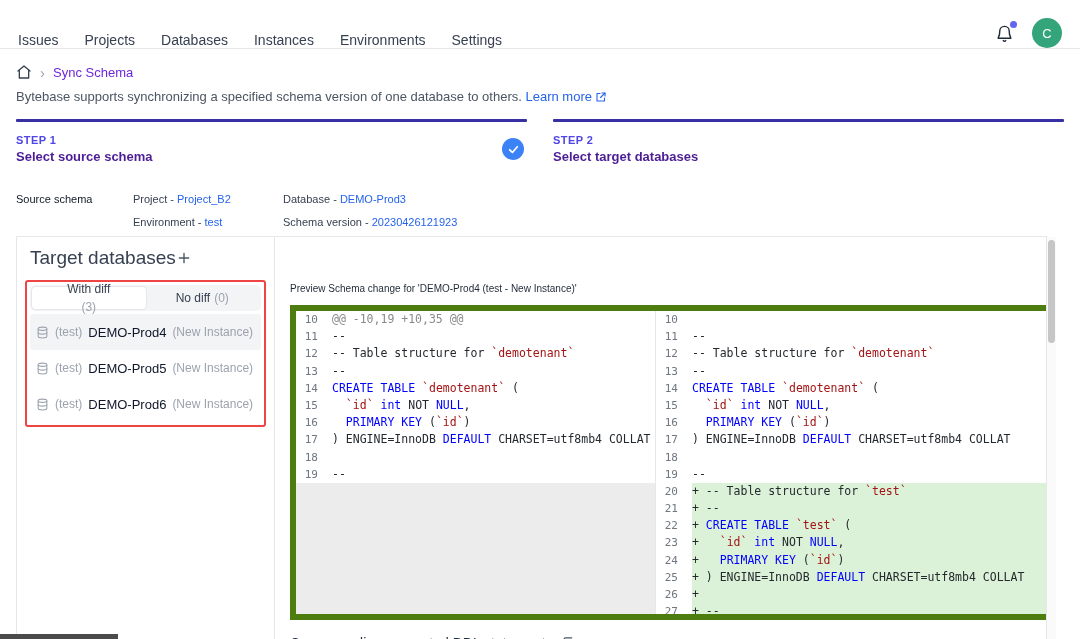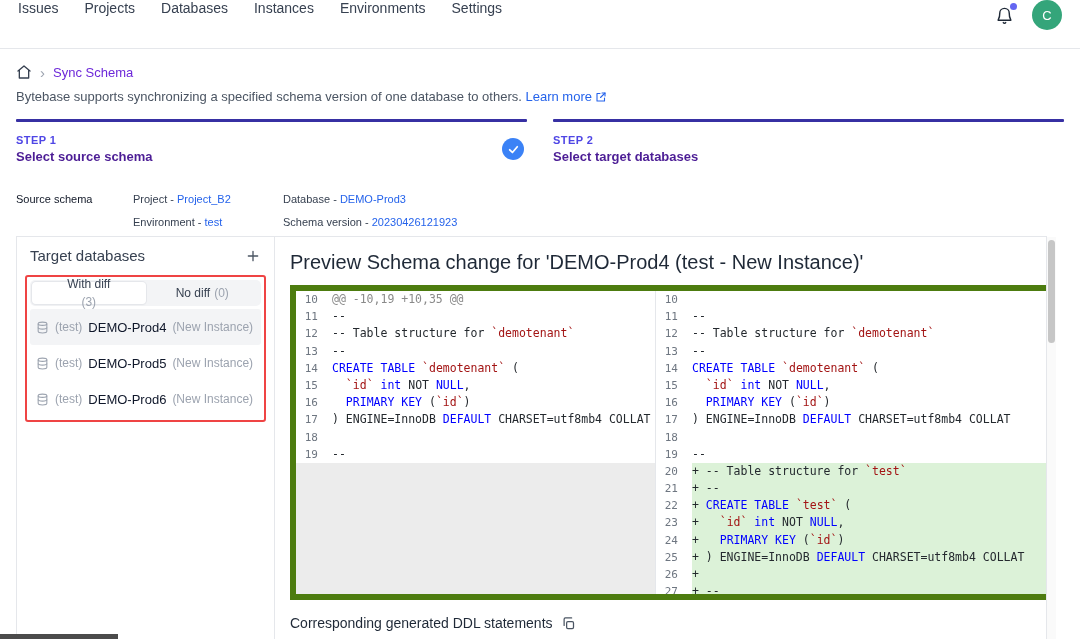--- a/index.html
+++ b/index.html
@@ -1,20 +1,20 @@
 <!DOCTYPE html>
 <html><head>
 <meta charset="utf-8">
 <style>
 *{box-sizing:border-box;margin:0;padding:0;}
 html,body{width:1080px;height:639px;}
 body{font-family:"Liberation Sans",sans-serif;background:#fff;color:#374151;overflow:hidden;position:relative;font-size:14px;}
 
 
-.topnav{display:flex;align-items:flex-start;height:49px;padding:0 18px;border-bottom:1px solid #e5e7eb;background:#fff;}
+.topnav{display:flex;align-items:flex-end;height:49px;padding:0 18px;border-bottom:1px solid #e5e7eb;background:#fff;}
 .nav-items{display:flex;gap:26px;align-items:center;}
 .nav-item{font-size:14px;font-weight:500;color:#374151;cursor:pointer;white-space:nowrap;}
 .nav-right{margin-left:auto;display:flex;align-items:center;gap:16px;}
 .bell-wrap{position:relative;background:none;border:none;cursor:pointer;padding:2px;display:flex;}
 .bell-dot{position:absolute;top:-1px;right:-1px;width:7px;height:7px;border-radius:50%;background:#6366f1;}
 .avatar{width:30px;height:30px;border-radius:50%;background:#34a57a;color:#fff;display:flex;align-items:center;justify-content:center;font-size:13px;font-weight:500;cursor:pointer;}
 
 
 .breadcrumb{display:flex;align-items:center;gap:8px;padding:15px 16px 0;}
 .crumb-chev{color:#9ca3af;font-size:15px;line-height:1;}
@@ -33,37 +33,37 @@
 
 
 .source{display:flex;margin:29px 16px 0;font-size:11px;}
 .src-label{width:117px;color:#111827;}
 .src-grid{display:grid;grid-template-columns:150px auto;row-gap:11px;}
 .source .cell{color:#374151;}
 
 
 .main{position:absolute;left:16px;top:236px;width:1031px;bottom:0;border:1px solid #e5e7eb;border-bottom:none;display:flex;background:#fff;}
 .sidebar{width:258px;border-right:1px solid #e5e7eb;padding:10px 8px;}
-.side-head{display:flex;align-items:center;justify-content:space-between;padding:0 5px;font-size:15px;font-weight:500;color:#374151;}
+.side-head{display:flex;align-items:center;padding:0 5px;font-size:19px;font-weight:500;color:#374151;}
 .plus-btn{background:none;border:none;cursor:pointer;padding:0;display:flex;}
 .red-box{margin-top:11px;border:2px solid #ef4444;border-radius:3px;padding:3px;}
 .segmented{display:flex;background:#f3f4f6;border-radius:5px;padding:2px;}
 .seg-tab{flex:1;display:flex;align-items:center;justify-content:center;gap:4px;height:22px;font-size:12px;font-weight:500;color:#374151;border-radius:4px;cursor:pointer;}
 .seg-tab.active{background:#fff;box-shadow:0 0 0 1px #e5e7eb,0 1px 2px rgba(0,0,0,.06);flex-direction:column;}
 .seg-tab .count{color:#9ca3af;font-weight:400;}
 .db-list{margin-top:3px;}
 .db-row{display:flex;align-items:center;gap:6px;height:36px;padding:0 6px;font-size:13px;cursor:pointer;border-radius:3px;white-space:nowrap;overflow:hidden;}
 .db-row.selected{background:#f3f4f6;}
 .db-env{color:#9ca3af;font-size:12px;}
 .db-name{color:#0f172a;}
 .db-suffix{color:#9ca3af;font-size:12px;}
 
 
 .content{flex:1;padding:14px 15px;overflow:hidden;}
-.preview-title{font-size:20px;font-weight:400;color:#1f2937;}
+.preview-title{font-size:10px;font-weight:400;color:#1f2937;margin-top:32px;}
 .diff{margin-top:11px;width:786px;height:315px;border:6px solid #4d7c0f;display:flex;font-family:"DejaVu Sans Mono",monospace;font-size:11.5px;line-height:17.2px;position:relative;overflow:hidden;background:#fff;}
 .pane{position:relative;overflow:hidden;}
 .pane.left{width:360px;border-right:1px solid #e5e7eb;}
 .pane.right{flex:1;}
 .dline{display:flex;height:17.2px;}
 .ln{width:36px;flex-shrink:0;text-align:right;padding-right:14px;color:#6e7681;font-size:11px;}
 .code{flex:1;white-space:pre;overflow:hidden;}
 .dline.add .code{background:#dcf2d8;}
 .tk-p{color:#24292e;}
 .tk-k{color:#0000ff;}

